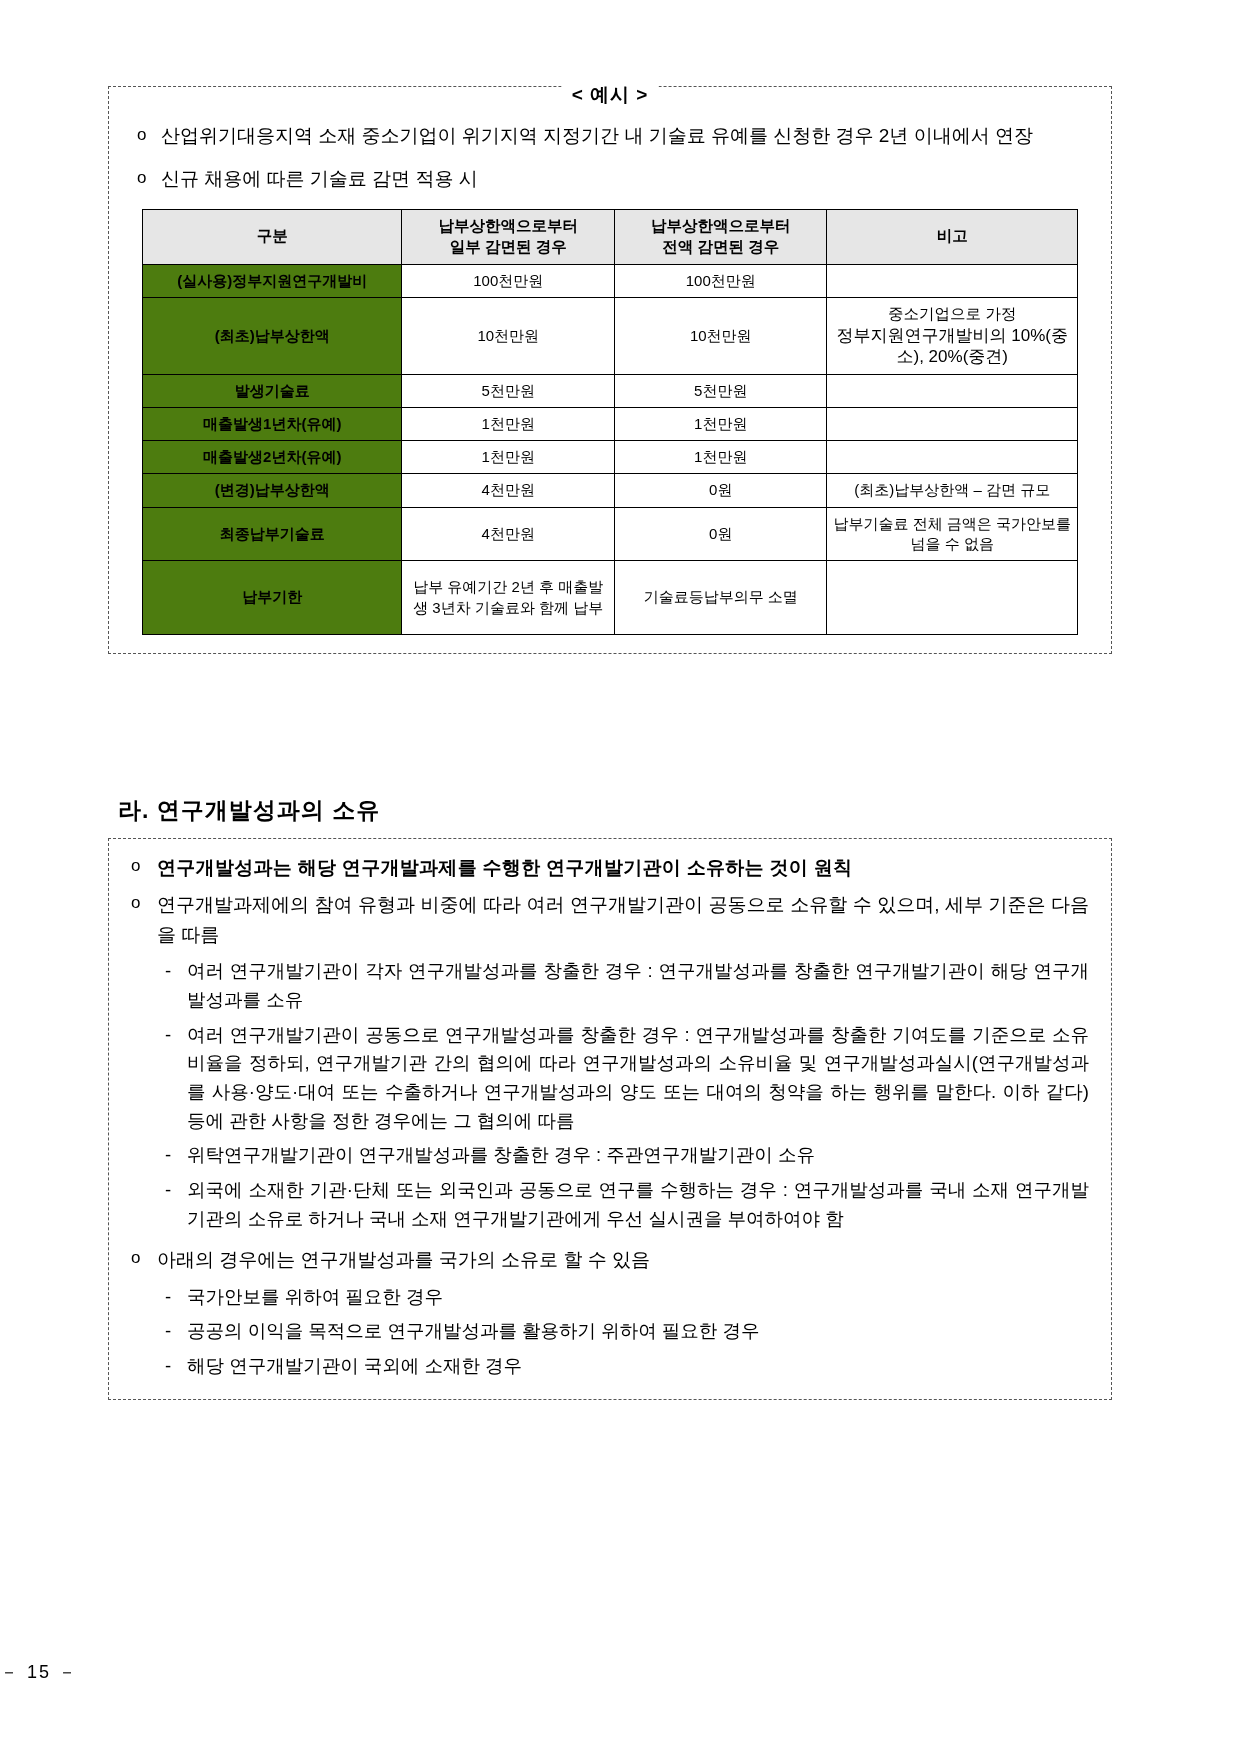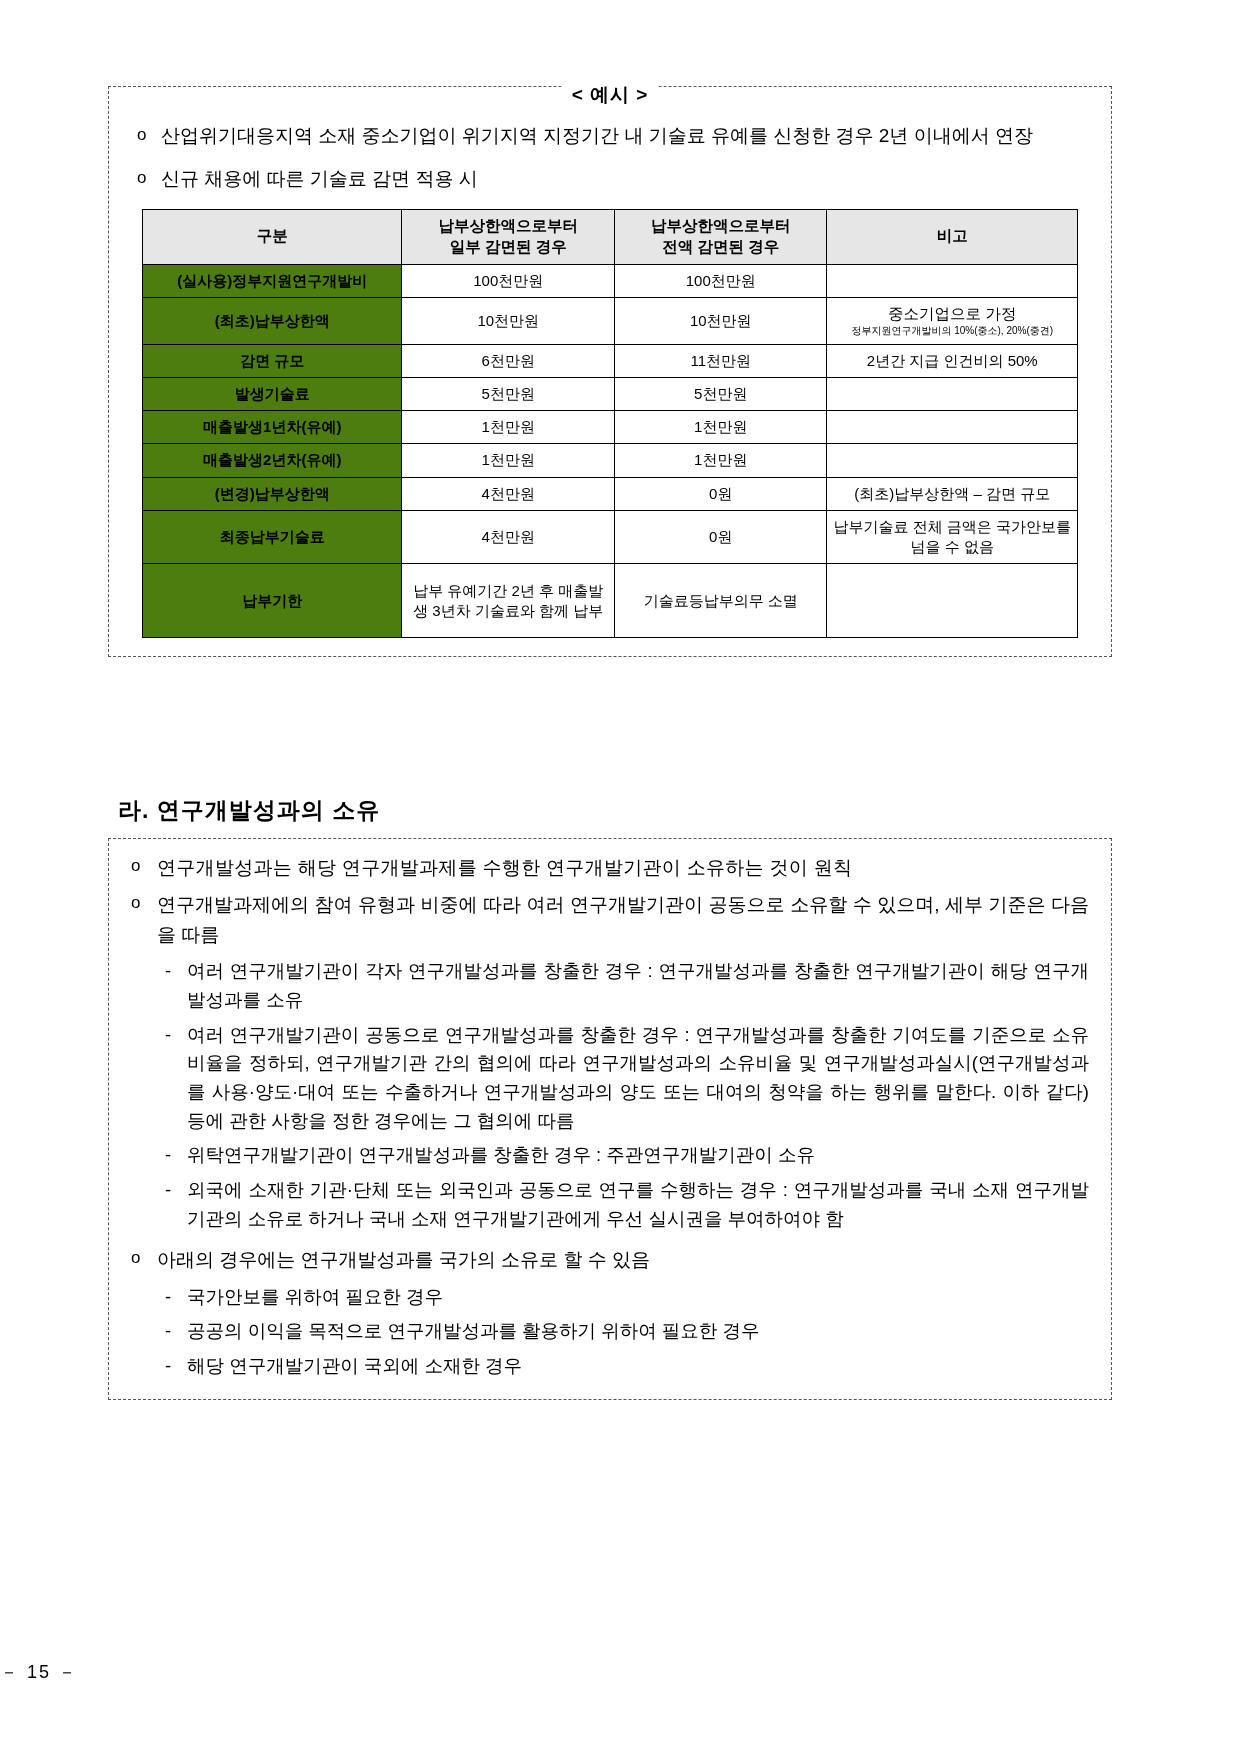--- a/index.html
+++ b/index.html
@@ -82,21 +82,21 @@
   td.rowhead {
     background: #4d7c0f;
     font-weight: bold;
     font-size: 15.5px;
   }
   td.rowhead.indent {
     text-align: center;
     margin-top: 36px;
   }
   .sub-note {
-    font-size: 10px;
+    font-size: 17px;
     line-height: 1.25;
     display: block;
   }
   .cell-note-main { font-size: 15.5px; display:block; }
 
   
   .section-heading {
     position: absolute;
     left: 118px;
     top: 795px;
@@ -115,21 +115,21 @@
     padding: 14px 22px 18px 22px;
   }
   .lvl1 {
     display: flex;
     font-size: 19px;
     line-height: 1.55;
     margin-bottom: 8px;
   }
   .lvl1 .mark { width: 26px; flex: 0 0 26px; font-size: 17px; }
   .lvl1 .txt { flex: 1; text-align: justify; }
-  .lvl1.bold .txt { font-weight: normal; letter-spacing: 0.3px; }
+  .lvl1.bold .txt { font-weight: bold; letter-spacing: 0.3px; }
 
   .lvl2 {
     display: flex;
     font-size: 18.5px;
     line-height: 1.55;
     margin: 6px 0 6px 34px;
   }
   .lvl2 .mark { width: 22px; flex: 0 0 22px; }
   .lvl2 .txt { flex: 1; text-align: justify; }
 
@@ -194,26 +194,20 @@
         <tr>
           <td class="rowhead">(최초)납부상한액</td>
           <td>10천만원</td>
           <td>10천만원</td>
           <td>
             <span class="cell-note-main">중소기업으로 가정</span>
             <span class="sub-note">정부지원연구개발비의 10%(중소), 20%(중견)</span>
           </td>
         </tr>
 
-        <tr>
-          <td class="rowhead">감면 규모</td>
-          <td>6천만원</td>
-          <td>11천만원</td>
-          <td>2년간 지급 인건비의 50%</td>
-        </tr>
 
         <tr>
           <td class="rowhead">발생기술료</td>
           <td>5천만원</td>
           <td>5천만원</td>
           <td></td>
         </tr>
 
         <tr>
           <td class="rowhead indent">매출발생1년차(유예)</td>

